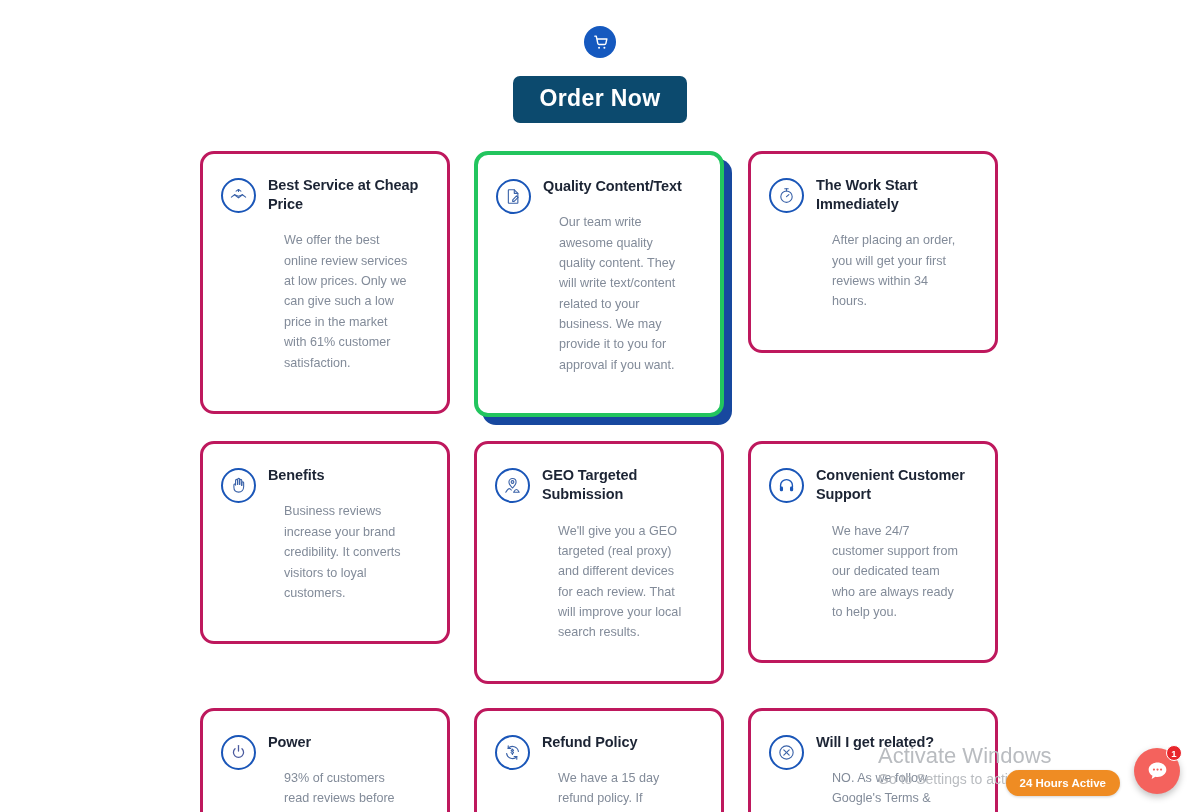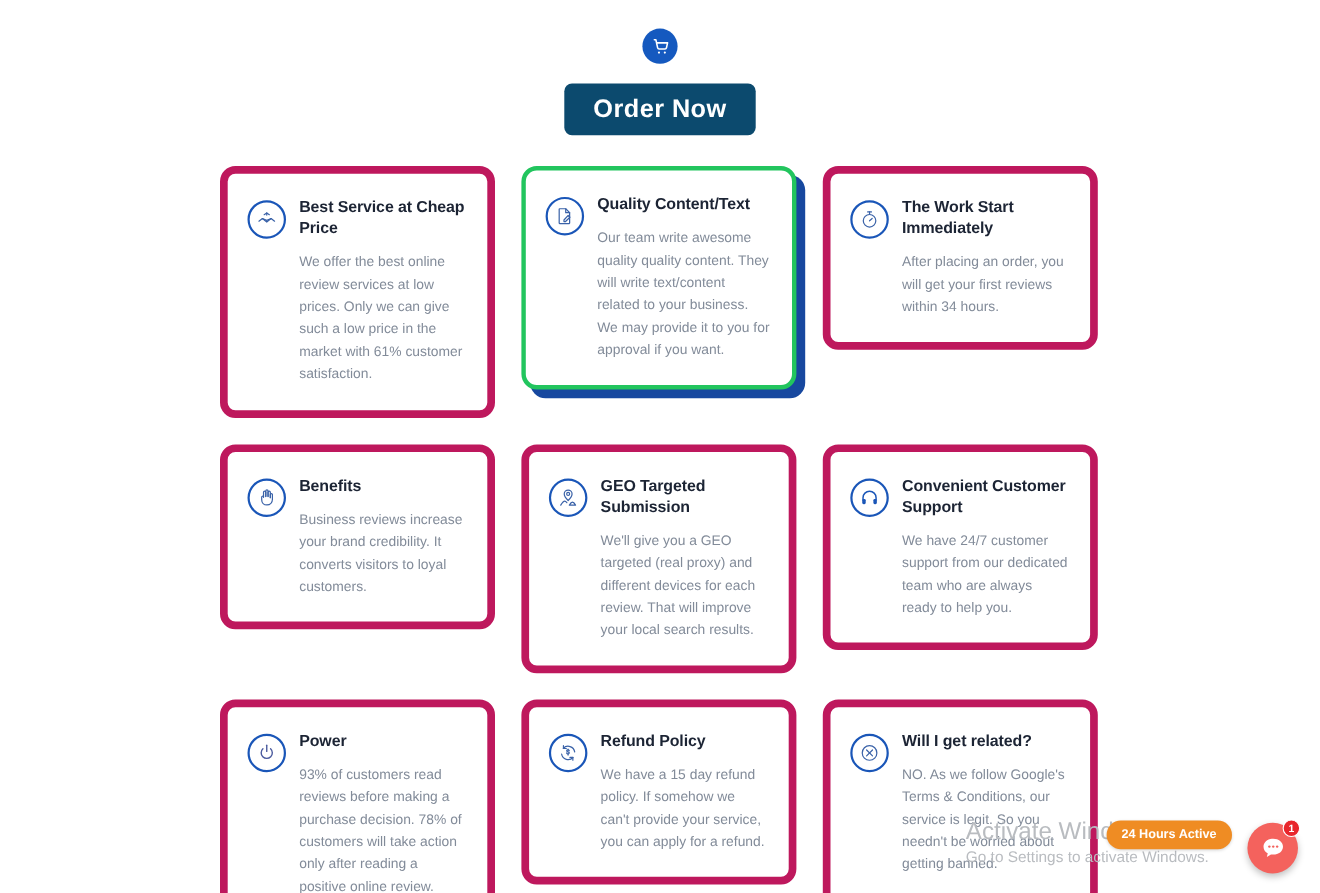--- a/index.html
+++ b/index.html
@@ -45,21 +45,21 @@
     margin: 28px auto 0;
     display: grid;
     grid-template-columns: repeat(3, 250px);
     column-gap: 24px;
     row-gap: 24px;
   }
 
   .card {
     position: relative;
     background: #ffffff;
-    border: 7px solid #be185d;
+    border: 3px solid #be185d;
     border-radius: 14px;
     padding: 22px 20px 22px 18px;
     display: flex;
     gap: 12px;
     align-items: flex-start;
   }
   .card.featured {
     border: 4px solid #22c55e;
     box-shadow: 8px 8px 0 0 #17489f;
   }
@@ -80,41 +80,41 @@
     font-size: 14.5px;
     font-weight: bold;
     line-height: 1.32;
     margin: 0 0 10px 0;
     letter-spacing: -0.1px;
   }
   .card-text {
     color: #828b99;
     font-size: 12.6px;
     line-height: 1.62;
-    margin: 0;
+    margin: 16px;
   }
 
   
   .grid .card { align-self: start; }
 
   
   .watermark {
     position: absolute;
     right: 101px; bottom: 22px;
     text-align: left;
     color: #b9bcc0;
     pointer-events: none;
     user-select: none;
   }
   .watermark .wm-line1 { font-size: 22px; line-height: 1.25; }
   .watermark .wm-line2 { font-size: 14px; line-height: 1.5; }
 
   .hours-pill {
     position: absolute;
-    right: 80px; bottom: 40px;
+    right: 80px; bottom: 16px;
     background: #ef8c23;
     color: #ffffff;
     font-size: 11.5px;
     font-weight: bold;
     padding: 7px 14px;
     border-radius: 14px;
     white-space: nowrap;
     box-shadow: 0 1px 3px rgba(0,0,0,.18);
     cursor: pointer;
   }

